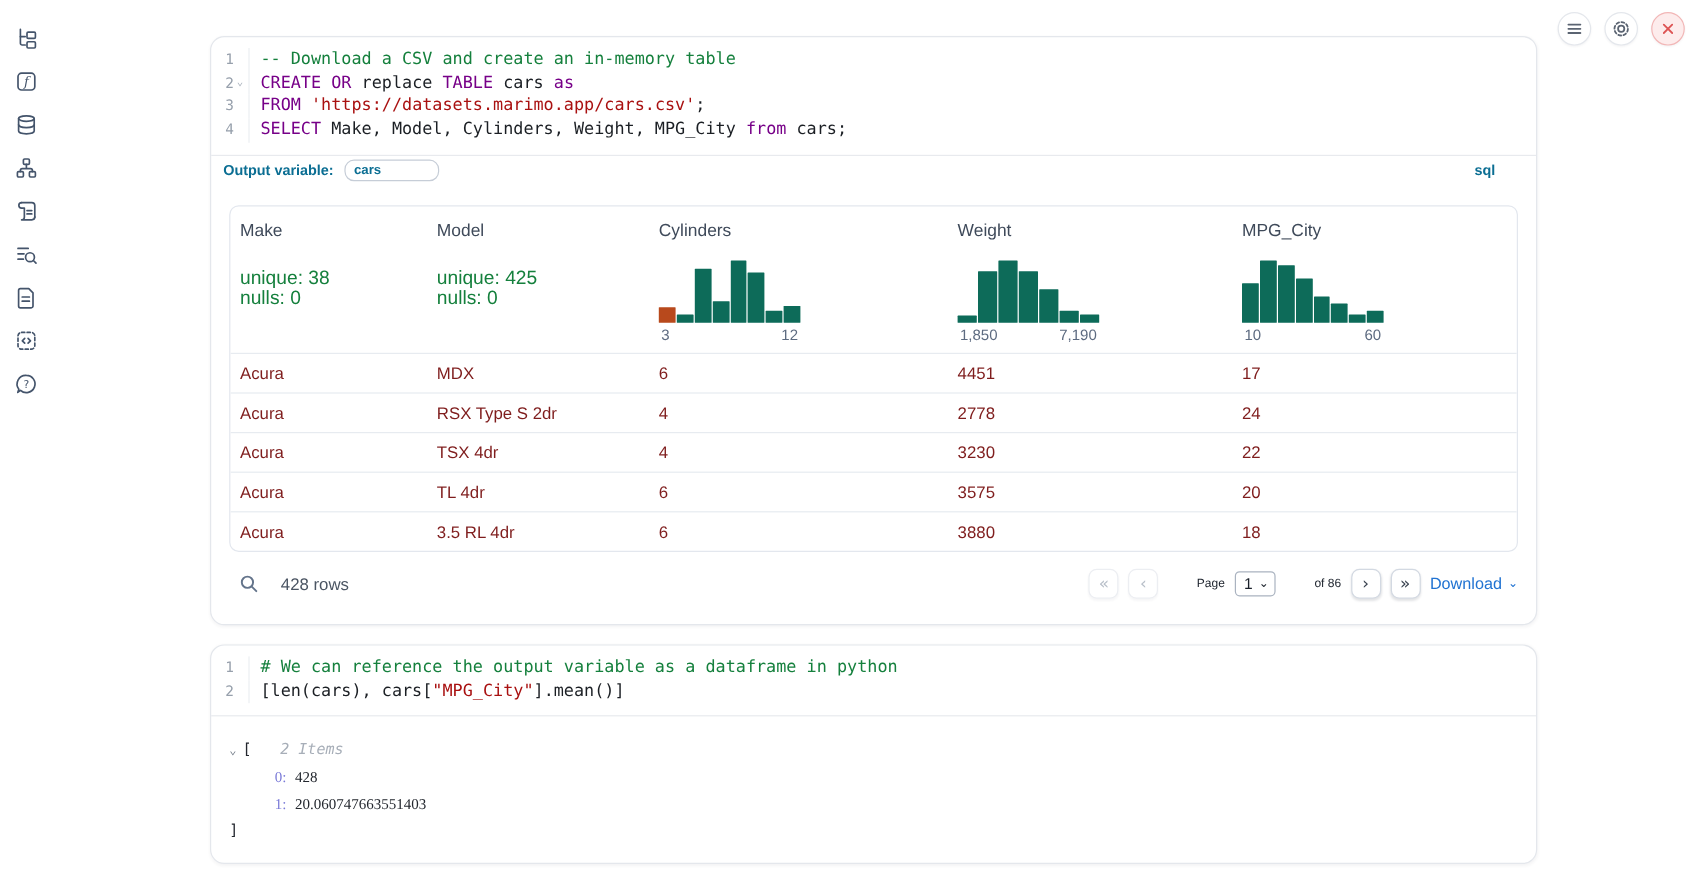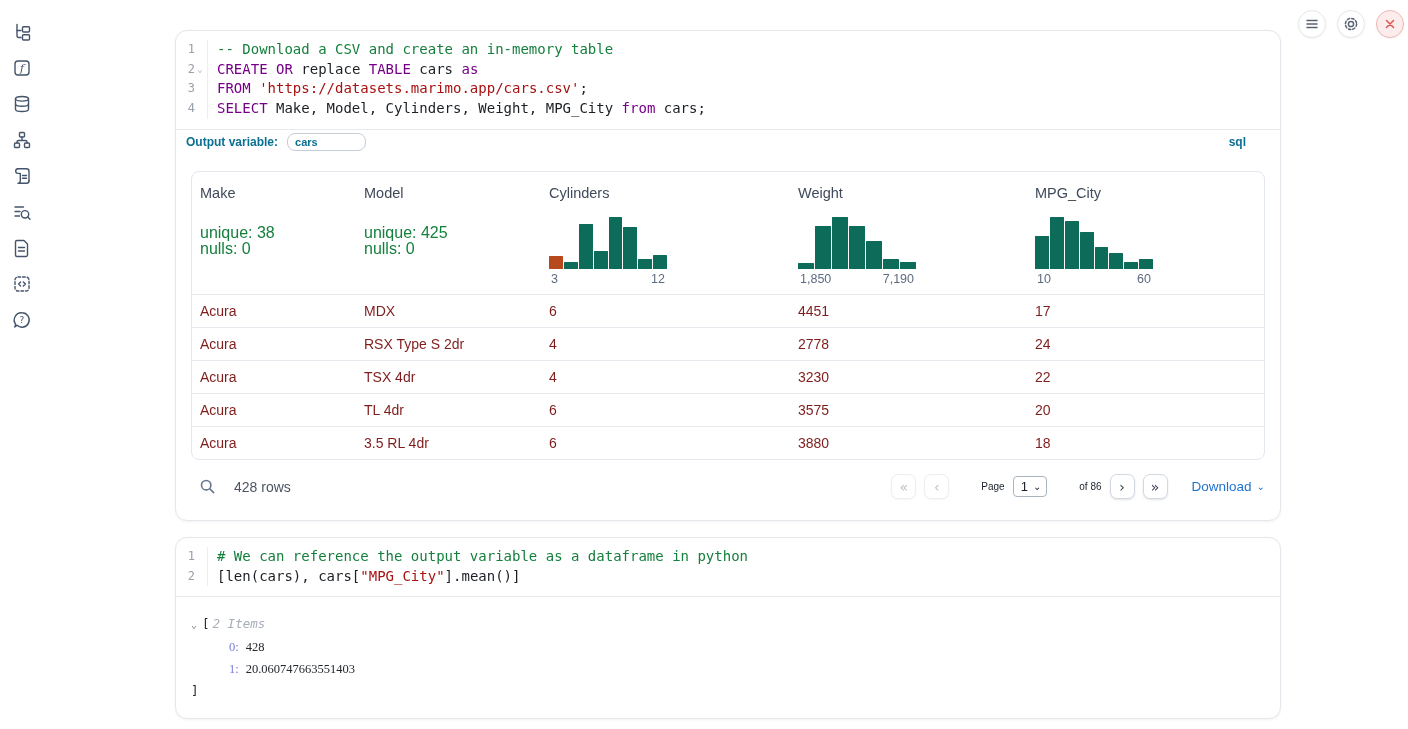--- a/index.html
+++ b/index.html
@@ -68,29 +68,29 @@
   .row-count { margin-left:18px; font-size:14px; color:#4b5563; }
   .pager { margin-left:auto; display:flex; align-items:center; gap:8px; }
   .pg-btn { width:25px; height:25px; border-radius:7px; background:#fff; cursor:pointer;
     display:flex; align-items:center; justify-content:center; font-size:14px; font-family:"DejaVu Sans",sans-serif; }
   .pg-btn.disabled { border:1px solid #eceef2; color:#b8bfc9; box-shadow:0 1px 2px rgba(16,24,40,.04); }
   .pg-btn.enabled  { border:1px solid #d3d9e2; color:#3a4350; box-shadow:0 1px 2px rgba(16,24,40,.12); }
   .pg-text { font-size:10px; color:#1a202a;margin-left:24px; }
   .page-select { display:flex; align-items:center; gap:5px; border:1px solid #aab3c0; border-radius:4px;
     height:21px; padding:0 5px 0 7px; font-size:13px; color:#1a202a; cursor:pointer; background:#fff; }
   .page-select .chev, .download .chev { font-size:10px; line-height:1; }
-  .download { margin-left:16px; display:flex; align-items:center; gap:5px; color:#2173d2;
+  .download { display:flex; align-items:center; gap:5px; color:#2173d2;
     font-size:13.5px; cursor:pointer; background:none; border:0; }
 
   
   .output-area { border-top:1px solid #e8eaee; padding:16px 15px 16px;
     font-family:"DejaVu Sans Mono", monospace; font-size:12.5px; line-height:22px; color:#23272e; }
   .tree-line { white-space:pre; }
   .tree-toggle { color:#717a86; font-size:10px; margin-right:5px; cursor:pointer; }
-  .tree-items-label { color:#a7aeb8; font-style:italic; margin-left:3px; }
+  .tree-items-label { color:#a7aeb8; font-style:italic; margin-left:24px; }
   .tree-entry { padding-left:38px;font-family:Liberation Serif, serif; }
   .tree-key { color:#7b7bd8; }
   .tree-val { color:#23272e; margin-left:7px; }
 </style>
 </head>
 <body>
 
 <div class="app">
 
   <aside class="sidebar">

